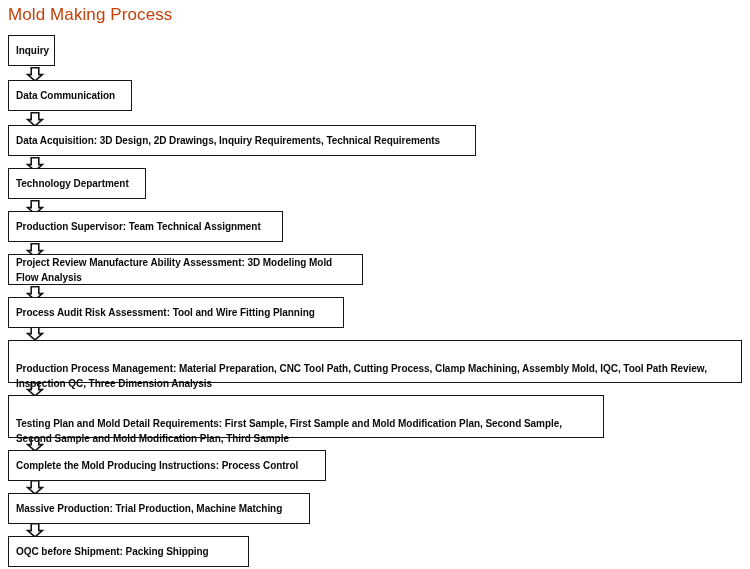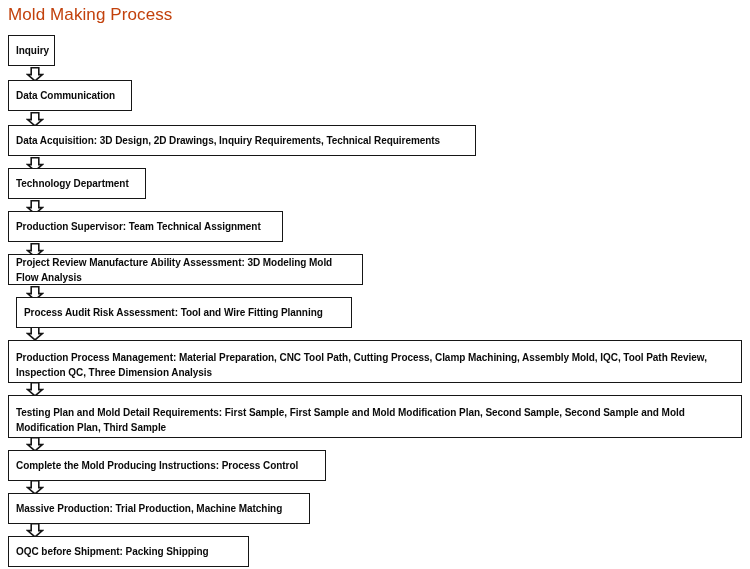--- a/index.html
+++ b/index.html
@@ -41,21 +41,21 @@
     line-height: 15px;
     padding: 4px 7px 4px 7px;
     color: #0a0a0a;
     letter-spacing: -0.05px;
     font-weight: 600;
     display: flex;
     align-items: center;
   }
   .node.two-line {
     align-items: flex-start;
-    padding-top: 9px;
+    padding-top: 20px;
   }
   .node .txt {
     display: block;
     width: 100%;
   }
   .arrow {
     position: absolute;
     left: 26px;
     width: 18px;
     height: 15px;
@@ -138,27 +138,27 @@
     </div>
     <div class="node" style="left: 8px; top: 136px; width: 138px; height: 31px;">
       <span class="txt">Technology Department</span>
     </div>
     <div class="node" style="left: 8px; top: 179px; width: 275px; height: 31px;">
       <span class="txt">Production Supervisor: Team Technical Assignment</span>
     </div>
     <div class="node" style="left: 8px; top: 222px; width: 355px; height: 31px;">
       <span class="txt">Project Review Manufacture Ability Assessment: 3D Modeling Mold Flow Analysis</span>
     </div>
-    <div class="node" style="left: 16px; top: 265px; width: 336px; height: 31px;">
+    <div class="node" style="left: 8px; top: 265px; width: 336px; height: 31px;">
       <span class="txt">Process Audit Risk Assessment: Tool and Wire Fitting Planning</span>
     </div>
     <div class="node two-line" style="left: 8px; top: 308px; width: 734px; height: 43px;">
       <span class="txt">Production Process Management: Material Preparation, CNC Tool Path, Cutting Process, Clamp Machining,  Assembly Mold, IQC, Tool Path Review, Inspection QC, Three Dimension Analysis</span>
     </div>
-    <div class="node two-line" style="left: 8px; top: 363px; width: 734px; height: 43px;">
+    <div class="node two-line" style="left: 8px; top: 363px; width: 596px; height: 43px;">
       <span class="txt">Testing Plan and Mold Detail Requirements: First Sample, First Sample and Mold Modification Plan, Second Sample,  Second Sample and Mold Modification Plan, Third Sample</span>
     </div>
     <div class="node" style="left: 8px; top: 418px; width: 318px; height: 31px;">
       <span class="txt">Complete the Mold Producing Instructions: Process Control</span>
     </div>
     <div class="node" style="left: 8px; top: 461px; width: 302px; height: 31px;">
       <span class="txt">Massive Production: Trial Production, Machine Matching</span>
     </div>
     <div class="node" style="left: 8px; top: 504px; width: 241px; height: 31px;">
       <span class="txt">OQC before Shipment: Packing Shipping</span>

